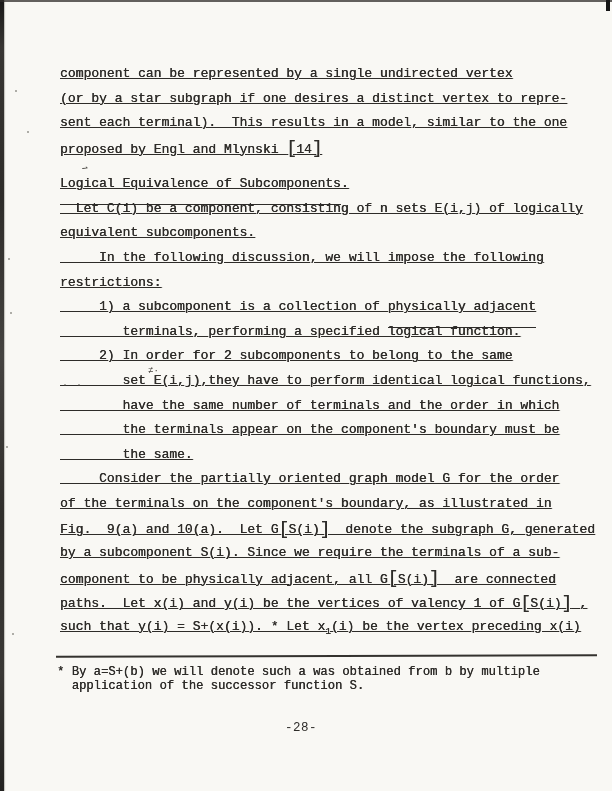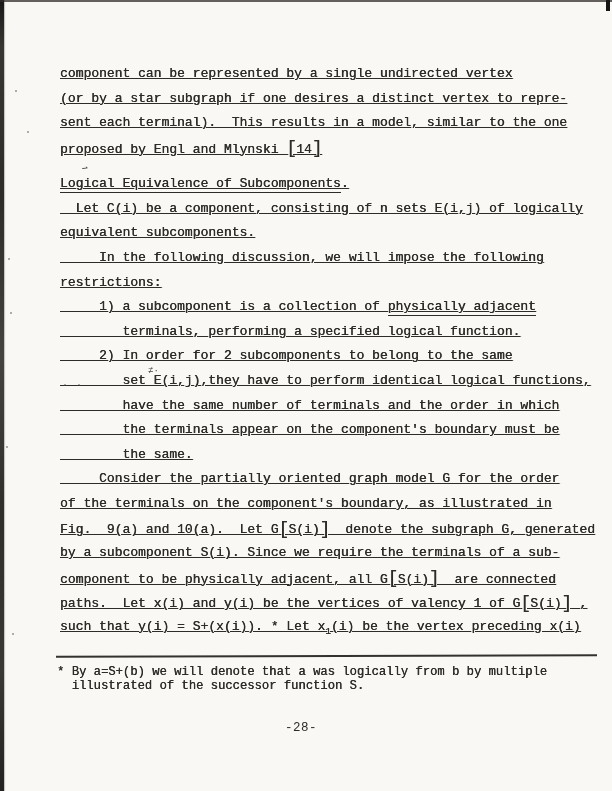--- a/index.html
+++ b/index.html
@@ -10,21 +10,21 @@
     font-family:"Liberation Mono","DejaVu Sans Mono",monospace;
   }
   .body-text {
     position:absolute; left:60px; top:62px; width:552px;
     font-size:13px; line-height:24.58px; white-space:pre;
     text-shadow:0.3px 0 0 currentColor;
     text-decoration:underline;
   }
   .line { height:24.58px; }
   .heading { margin-top:12px; }
-  .u { border-bottom:1.4px solid currentColor; padding-bottom:1px; }
+  .u { border-bottom:1.4px solid currentColor; padding-bottom:13px; }
   .big { font-size:17.5px; position:relative; top:0.5px; letter-spacing:-0.5px; }
   .sub { font-size:9.5px; vertical-align:-4px; }
   .fn-rule {
     position:absolute; left:56px; top:655px; width:541px; height:1.7px;
     background:#34322e; transform:rotate(-0.18deg);
   }
   .footnote {
     position:absolute; left:57px; top:665px;
     font-size:12.2px; line-height:14.4px; white-space:pre;
     text-shadow:0.3px 0 0 currentColor;
@@ -62,21 +62,21 @@
 <div class="edge-left"></div>
 <div class="edge-top"></div>
 <div class="corner-tick"></div>
 
 <span class="mark mark-heading">⇀</span>
 <span class="mark mark-correction">≠·</span>
 
 <div class="body-text"><div class="line"><span>component can be represented by a single undirected vertex</span></div><div class="line"><span>(or by a star subgraph if one desires a distinct vertex to repre-</span></div><div class="line"><span>sent each terminal).  This results in a model, similar to the one</span></div><div class="line"><span>proposed by Engl and Mlynski </span><span class="big">[</span><span>14</span><span class="big">]</span></div><div class="line heading"><span class="u">Logical Equivalence of Subcomponents</span><span>.</span></div><div class="line"><span>  Let C(i) be a component, consisting of n sets E(i,j) of logically</span></div><div class="line"><span>equivalent subcomponents.</span></div><div class="line"><span>     In the following discussion, we will impose the following</span></div><div class="line"><span>restrictions:</span></div><div class="line"><span>     1) a subcomponent is a collection of </span><span class="u">physically adjacent</span></div><div class="line"><span>        terminals, performing a specified logical function.</span></div><div class="line"><span>     2) In order for 2 subcomponents to belong to the same</span></div><div class="line"><span>        set E(i,j),they have to perform identical logical functions,</span></div><div class="line"><span>        have the same number of terminals and the order in which</span></div><div class="line"><span>        the terminals appear on the component's boundary must be</span></div><div class="line"><span>        the same.</span></div><div class="line"><span>     Consider the partially oriented graph model G for the order</span></div><div class="line"><span>of the terminals on the component's boundary, as illustrated in</span></div><div class="line"><span>Fig.  9(a) and 10(a).  Let G</span><span class="big">[</span><span>S(i)</span><span class="big">]</span><span>  denote the subgraph G, generated</span></div><div class="line"><span>by a subcomponent S(i). Since we require the terminals of a sub-</span></div><div class="line"><span>component to be physically adjacent, all G</span><span class="big">[</span><span>S(i)</span><span class="big">]</span><span>  are connected</span></div><div class="line"><span>paths.  Let x(i) and y(i) be the vertices of valency 1 of G</span><span class="big">[</span><span>S(i)</span><span class="big">]</span><span> ,</span></div><div class="line"><span>such that y(i) = S+(x(i)). * Let x</span><span class="sub">1</span><span>(i) be the vertex preceding x(i)</span></div></div>
 
 <div class="fn-rule"></div>
-<div class="footnote"><div>* By a=S+(b) we will denote that a was logically from b by multiple</div><div>  illustrated of the successor function S.</div></div>
+<div class="footnote"><div>* By a=S+(b) we will denote such a was obtained from b by multiple</div><div>  application of the successor function S.</div></div>
 
 <div class="page-number">-28-</div>
 
 <div class="speck" style="left: 15px; top: 90px;"></div>
 <div class="speck" style="left: 27px; top: 131px;"></div>
 <div class="speck" style="left: 8px; top: 258px;"></div>
 <div class="speck" style="left: 10px; top: 312px;"></div>
 <div class="speck" style="left: 64px; top: 384px;"></div>
 <div class="speck" style="left: 78px; top: 384px;"></div>
 <div class="speck" style="left: 6px; top: 446px;"></div>

